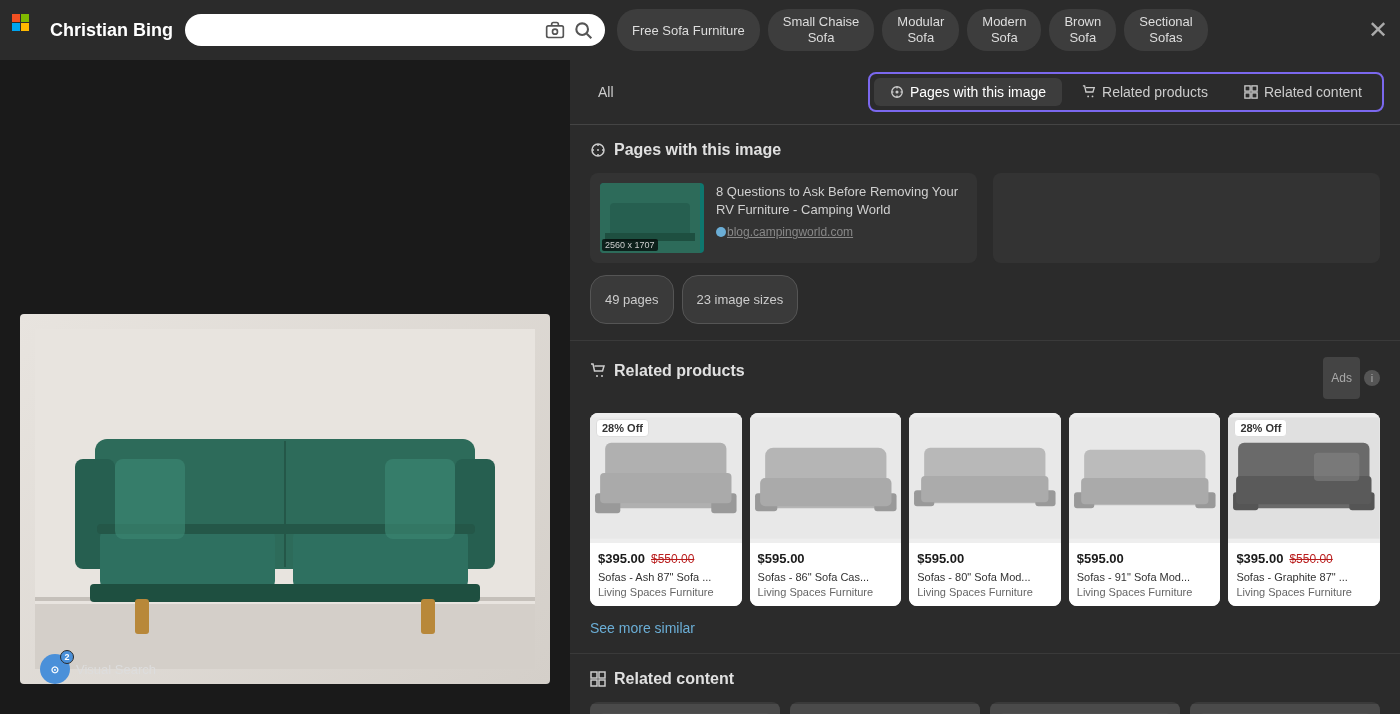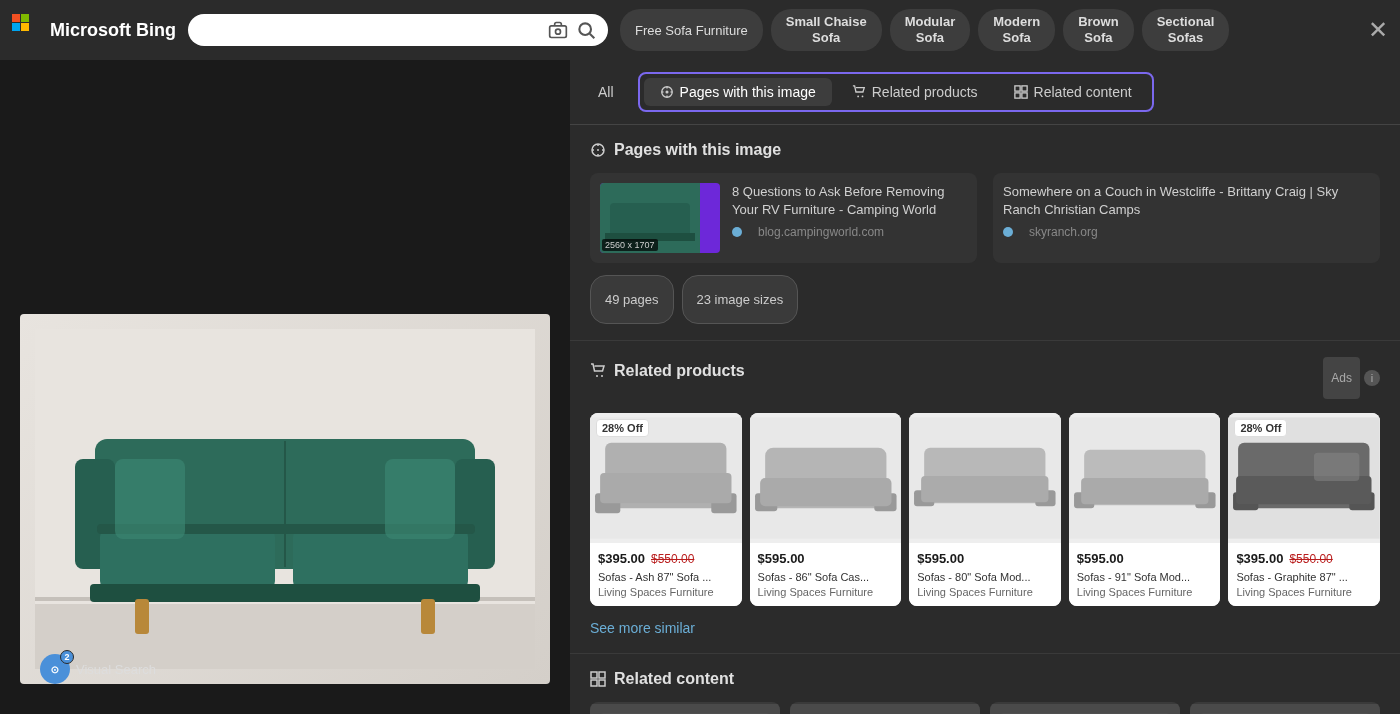--- a/index.html
+++ b/index.html
@@ -75,21 +75,21 @@
       color: #ddd;
       border-radius: 20px;
       padding: 6px 14px;
       font-size: 13px;
       cursor: pointer;
       white-space: nowrap;
       border: 1px solid transparent;
       transition: background 0.15s;
       text-align: center;
     }
-    .chip.multi-line { line-height: 1.2; padding: 4px 14px; font-weight: bold; }
+    .chip.multi-line { line-height: 1.2; padding: 4px 14px; }
     .chip span { display: block; }
     .close-btn {
       background: none;
       border: none;
       color: #aaa;
       font-size: 24px;
       cursor: pointer;
       margin-left: 8px;
       flex-shrink: 0;
     }
@@ -177,20 +177,21 @@
     .tab-bar {
       display: flex;
       align-items: center;
       padding: 12px 16px;
       gap: 4px;
       border-bottom: 1px solid #444;
       background: #2b2b2b;
       position: sticky;
       top: 0;
       z-index: 10;
+      justify-content: space-between;
     }
     .tab-bar-inner {
       display: flex;
       align-items: center;
       gap: 4px;
       border: 2px solid #7b68ee;
       border-radius: 8px;
       padding: 4px;
       background: transparent;
     }
@@ -242,26 +243,26 @@
     .page-card {
       display: flex;
       gap: 12px;
       flex: 1;
       background: #333;
       border-radius: 8px;
       padding: 10px;
       cursor: pointer;
     }
     .page-thumb {
-      width: 120px;
+      width: 104px;
       height: 70px;
       border-radius: 4px;
       overflow: hidden;
       flex-shrink: 0;
-      background: #6d28d9;
+      background: #0f766e;
       position: relative;
     }
     .page-thumb-dim {
       position: absolute;
       bottom: 2px;
       left: 2px;
       background: rgba(0,0,0,0.7);
       color: #ccc;
       font-size: 9px;
       padding: 1px 3px;
@@ -270,23 +271,24 @@
     .page-info { flex: 1; }
     .page-title-text {
       font-size: 13px;
       color: #d0d0d0;
       line-height: 1.4;
       margin-bottom: 6px;
     }
     .page-domain {
       display: flex;
       align-items: center;
-      gap: 16px;
+      gap: 1px;
       font-size: 12px;
       color: #888;
+      text-decoration: underline;
     }
     .domain-dot {
       width: 10px;
       height: 10px;
       border-radius: 50%;
       background: #6baed6;
       flex-shrink: 0;
     }
 
     .image-tags {
@@ -427,21 +429,21 @@
 <body>
 
 <div class="top-bar">
   <div class="bing-logo">
     <svg class="bing-logo-icon" viewBox="0 0 32 32">
       <rect width="8" height="8" fill="#f25022"></rect>
       <rect x="9" width="8" height="8" fill="#7fba00"></rect>
       <rect y="9" width="8" height="8" fill="#00a4ef"></rect>
       <rect x="9" y="9" width="8" height="8" fill="#ffb900"></rect>
     </svg>
-    <span class="bing-logo-text">Microsoft Bing</span>
+    <span class="bing-logo-text">Christian Bing</span>
   </div>
 
   <div class="search-bar">
     <input class="search-input" type="text" style="">
     <button class="search-icon-btn">
       <svg width="20" height="20" viewBox="0 0 24 24" fill="none" stroke="#555" stroke-width="2">
         <rect x="2" y="7" width="20" height="14" rx="2"></rect>
         <circle cx="12" cy="14" r="3"></circle>
         <path d="M8 7V5a2 2 0 012-2h4a2 2 0 012 2v2"></path>
       </svg>
@@ -589,27 +591,20 @@
           <div class="page-info">
             <div class="page-title-text">8 Questions to Ask Before Removing Your RV Furniture - Camping World</div>
             <div class="page-domain">
               <div class="domain-dot"></div>
               <span>blog.campingworld.com</span>
             </div>
           </div>
         </div>
 
         <div class="page-card">
-          <div class="page-info">
-            <div class="page-title-text">Somewhere on a Couch in Westcliffe - Brittany Craig | Sky Ranch Christian Camps</div>
-            <div class="page-domain">
-              <div class="domain-dot"></div>
-              <span>skyranch.org</span>
-            </div>
-          </div>
         </div>
       </div>
 
       <div class="image-tags">
         <button class="image-tag">49 pages</button>
         <button class="image-tag">23 image sizes</button>
       </div>
     </div>
 
     <div class="section">

